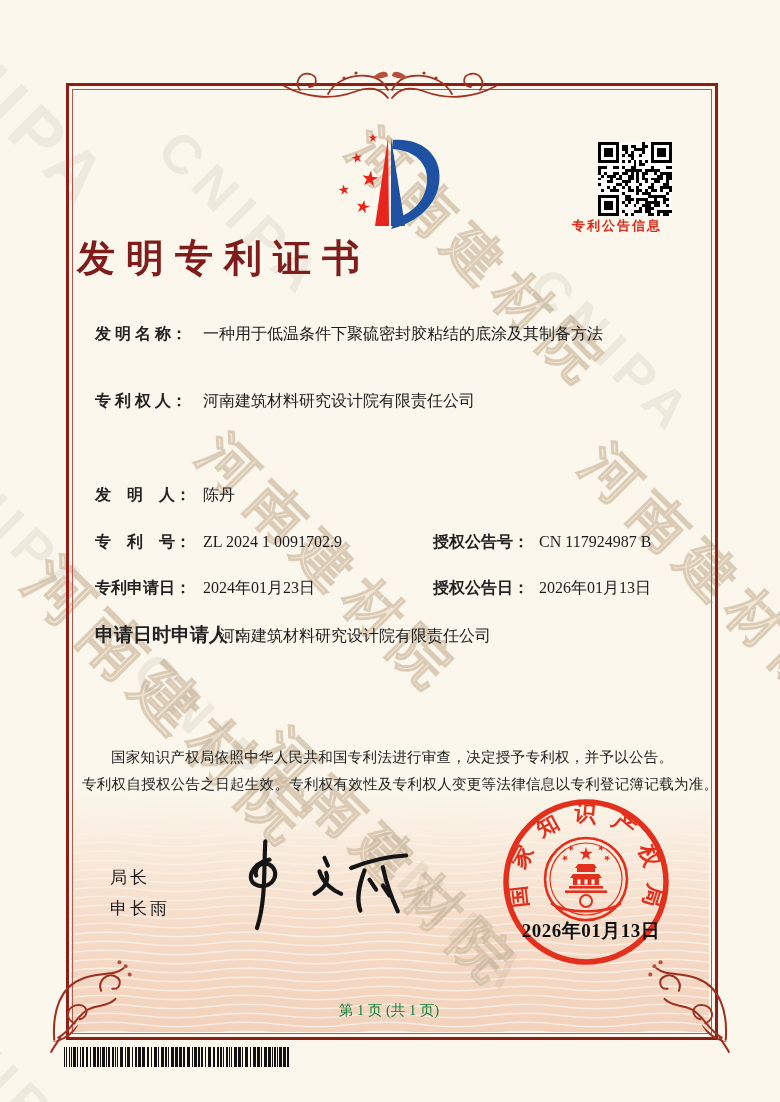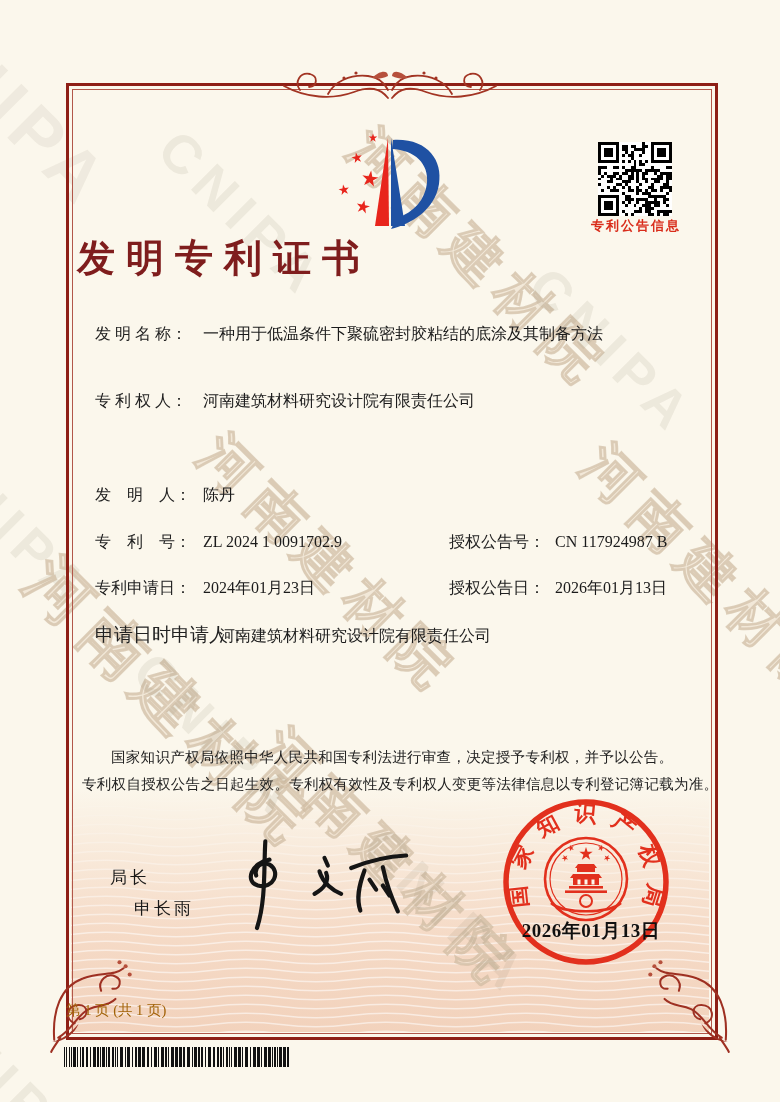--- a/index.html
+++ b/index.html
@@ -21,47 +21,47 @@
   .band{position:absolute;left:71px;top:786px;width:638px;height:246px;z-index:1;
         background:linear-gradient(180deg, rgba(246,222,204,0) 0%, rgba(246,220,200,0.40) 22%, rgba(244,212,190,0.80) 58%, #f2d2bc 100%);}
   .band svg{position:absolute;left:0;top:0;
         -webkit-mask-image:linear-gradient(180deg,transparent 0,rgba(0,0,0,.55) 70px,#000 150px);
         mask-image:linear-gradient(180deg,transparent 0,rgba(0,0,0,.55) 70px,#000 150px);}
 
   
   .certno{position:absolute;left:94px;top:130px;font-size:16.5px;letter-spacing:1.5px;color:#2a2a2a;z-index:5;}
   .logo{position:absolute;left:333px;top:130px;z-index:5;}
   .qr{position:absolute;left:598px;top:142px;width:74px;height:74px;z-index:5;background:#fff;}
-  .qr-caption{position:absolute;left:572px;top:217px;width:128px;text-align:center;font-size:13px;letter-spacing:2px;color:#d92c1a;font-weight:bold;z-index:5;}
+  .qr-caption{position:absolute;left:572px;top:217px;width:128px;text-align:left;font-size:13px;letter-spacing:2px;color:#d92c1a;font-weight:bold;z-index:5;}
   .title{position:absolute;left:66px;top:233px;width:646px;text-align:left;font-size:38px;font-weight:bold;letter-spacing:11px;text-indent:11px;color:#7f1d1d;z-index:5;}
 
   
   .field-row{position:absolute;left:95px;width:600px;font-size:16px;color:#1d1d1d;line-height:22px;z-index:5;white-space:nowrap;}
-  .flabel{display:inline-block;width:108px;color:#222;}
+  .flabel{display:inline-block;width:108px;color:#222;font-weight:bold;}
   .flabel.wide{width:124px;font-size:19px;}
   .fvalue{color:#1b1b1b;text-align:right;}
   .rcol{position:absolute;left:338px;top:0;}
-  .rcol .flabel{width:106px;margin-left:16px;}
+  .rcol .flabel{width:106px;}
 
   
   .statement{position:absolute;left:82px;top:744px;width:620px;font-size:14.5px;line-height:27px;color:#222;letter-spacing:0.3px;z-index:5;}
   .statement .l1{text-indent:2em;white-space:nowrap;}
   .statement .l2{white-space:nowrap;}
 
   
   .signer{position:absolute;left:110px;font-family:"Liberation Sans","DejaVu Sans",sans-serif;font-size:17px;font-weight:400;color:#1a1a1a;letter-spacing:3px;z-index:5;}
   .signer.t{top:866px;}
-  .signer.n{top:897px;margin-left:24px;}
+  .signer.n{top:897px;}
   .sig-svg{position:absolute;left:222px;top:833px;z-index:6;}
 
   
   .seal{position:absolute;left:491px;top:787px;z-index:6;}
 
   
-  .footer{position:absolute;left:66px;top:1001px;width:646px;font-size:14.5px;color:#a16207;z-index:5;}
+  .footer{position:absolute;left:66px;top:1001px;width:646px;text-align:center;font-size:14.5px;color:#15803d;z-index:5;}
   .barcode{position:absolute;left:64px;top:1047px;z-index:5;}
 
   
   .orn{position:absolute;z-index:4;pointer-events:none;}
 </style>
 </head>
 <body>
 
 <div class="page">
 

